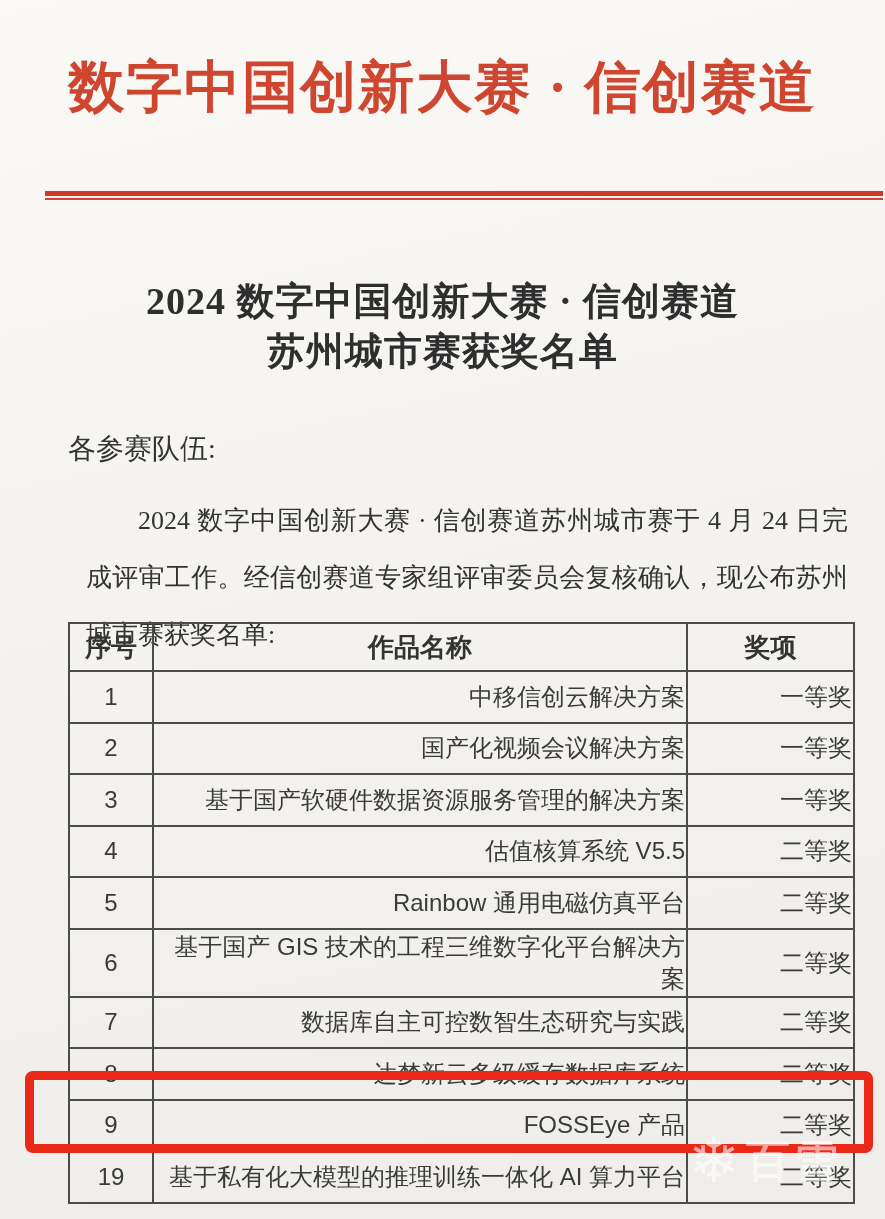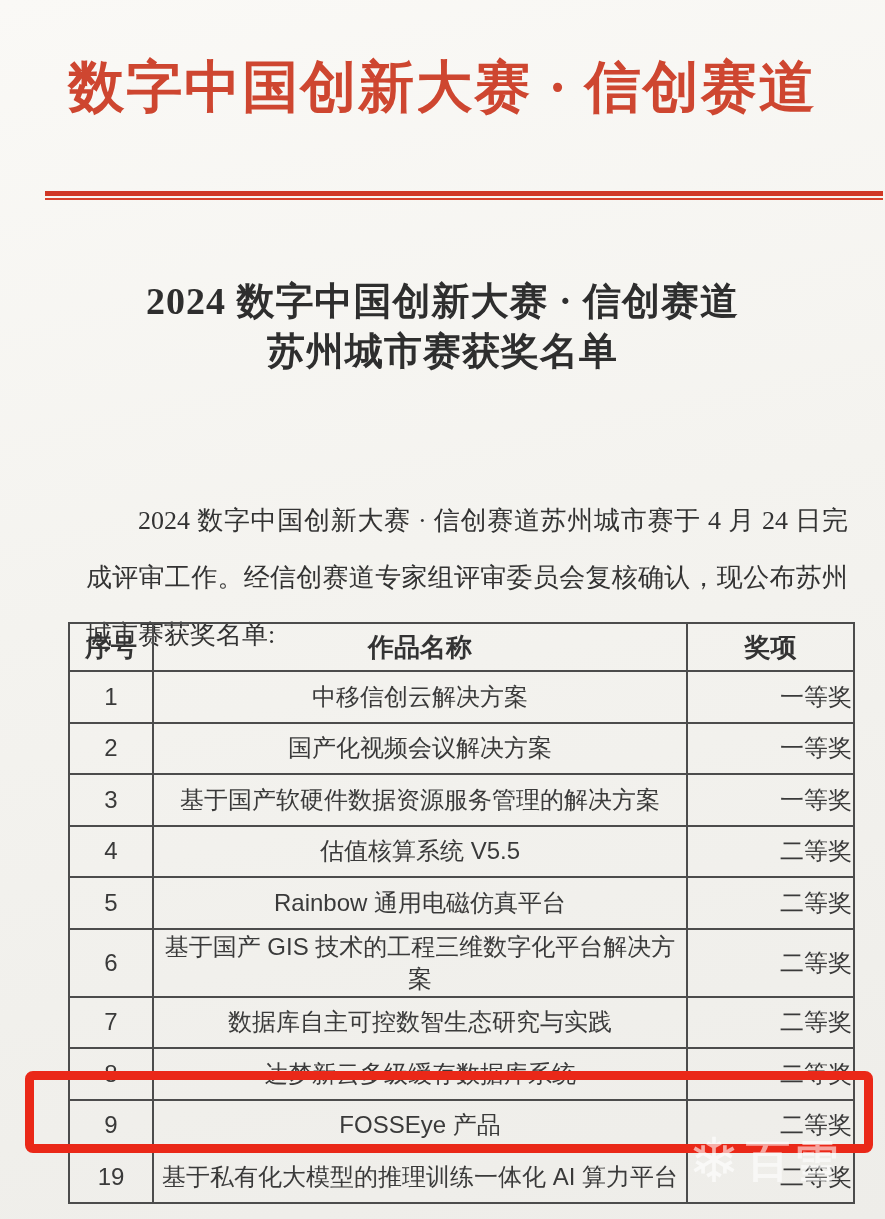--- a/index.html
+++ b/index.html
@@ -80,21 +80,21 @@
   table.awards th, table.awards td {
     border: 2px solid #4c4c4c;
     padding: 1px;
     vertical-align: middle;
     background: transparent;
   }
   table.awards thead tr { height: 48px; }
   table.awards tbody tr { height: 51.5px; }
   table.awards th { font-weight: 700; font-size: 26px; text-align: center; color: #333; }
   td.cell-no    { text-align: center; }
-  td.cell-name  { text-align: center; padding-left: 22px; }
+  td.cell-name  { text-align: right; padding-left: 22px; }
   td.cell-award { text-align: right; font-weight: 500; }
 
   
   .highlight-box {
     position: absolute;
     left: 25px; top: 1071px;
     width: 848px; height: 82px;
     box-sizing: border-box;
     border: 9px solid #ea2818;
     border-radius: 8px;
@@ -133,20 +133,21 @@
   <div class="masthead-rule">
     <div class="rule-thick"></div>
     <div class="rule-thin"></div>
   </div>
 
   <div class="doc-title">
     <div>2024 数字中国创新大赛 · 信创赛道</div>
     <div>苏州城市赛获奖名单</div>
   </div>
 
+  <div class="salutation">各参赛队伍:</div>
 
   <p class="body-para">2024 数字中国创新大赛 · 信创赛道苏州城市赛于 4 月 24 日完成评审工作。经信创赛道专家组评审委员会复核确认，现公布苏州城市赛获奖名单:</p>
 
   <table class="awards">
     <colgroup>
         <col class="c-no">
         <col class="c-name">
         <col class="c-award">
       </colgroup>
     <thead>

